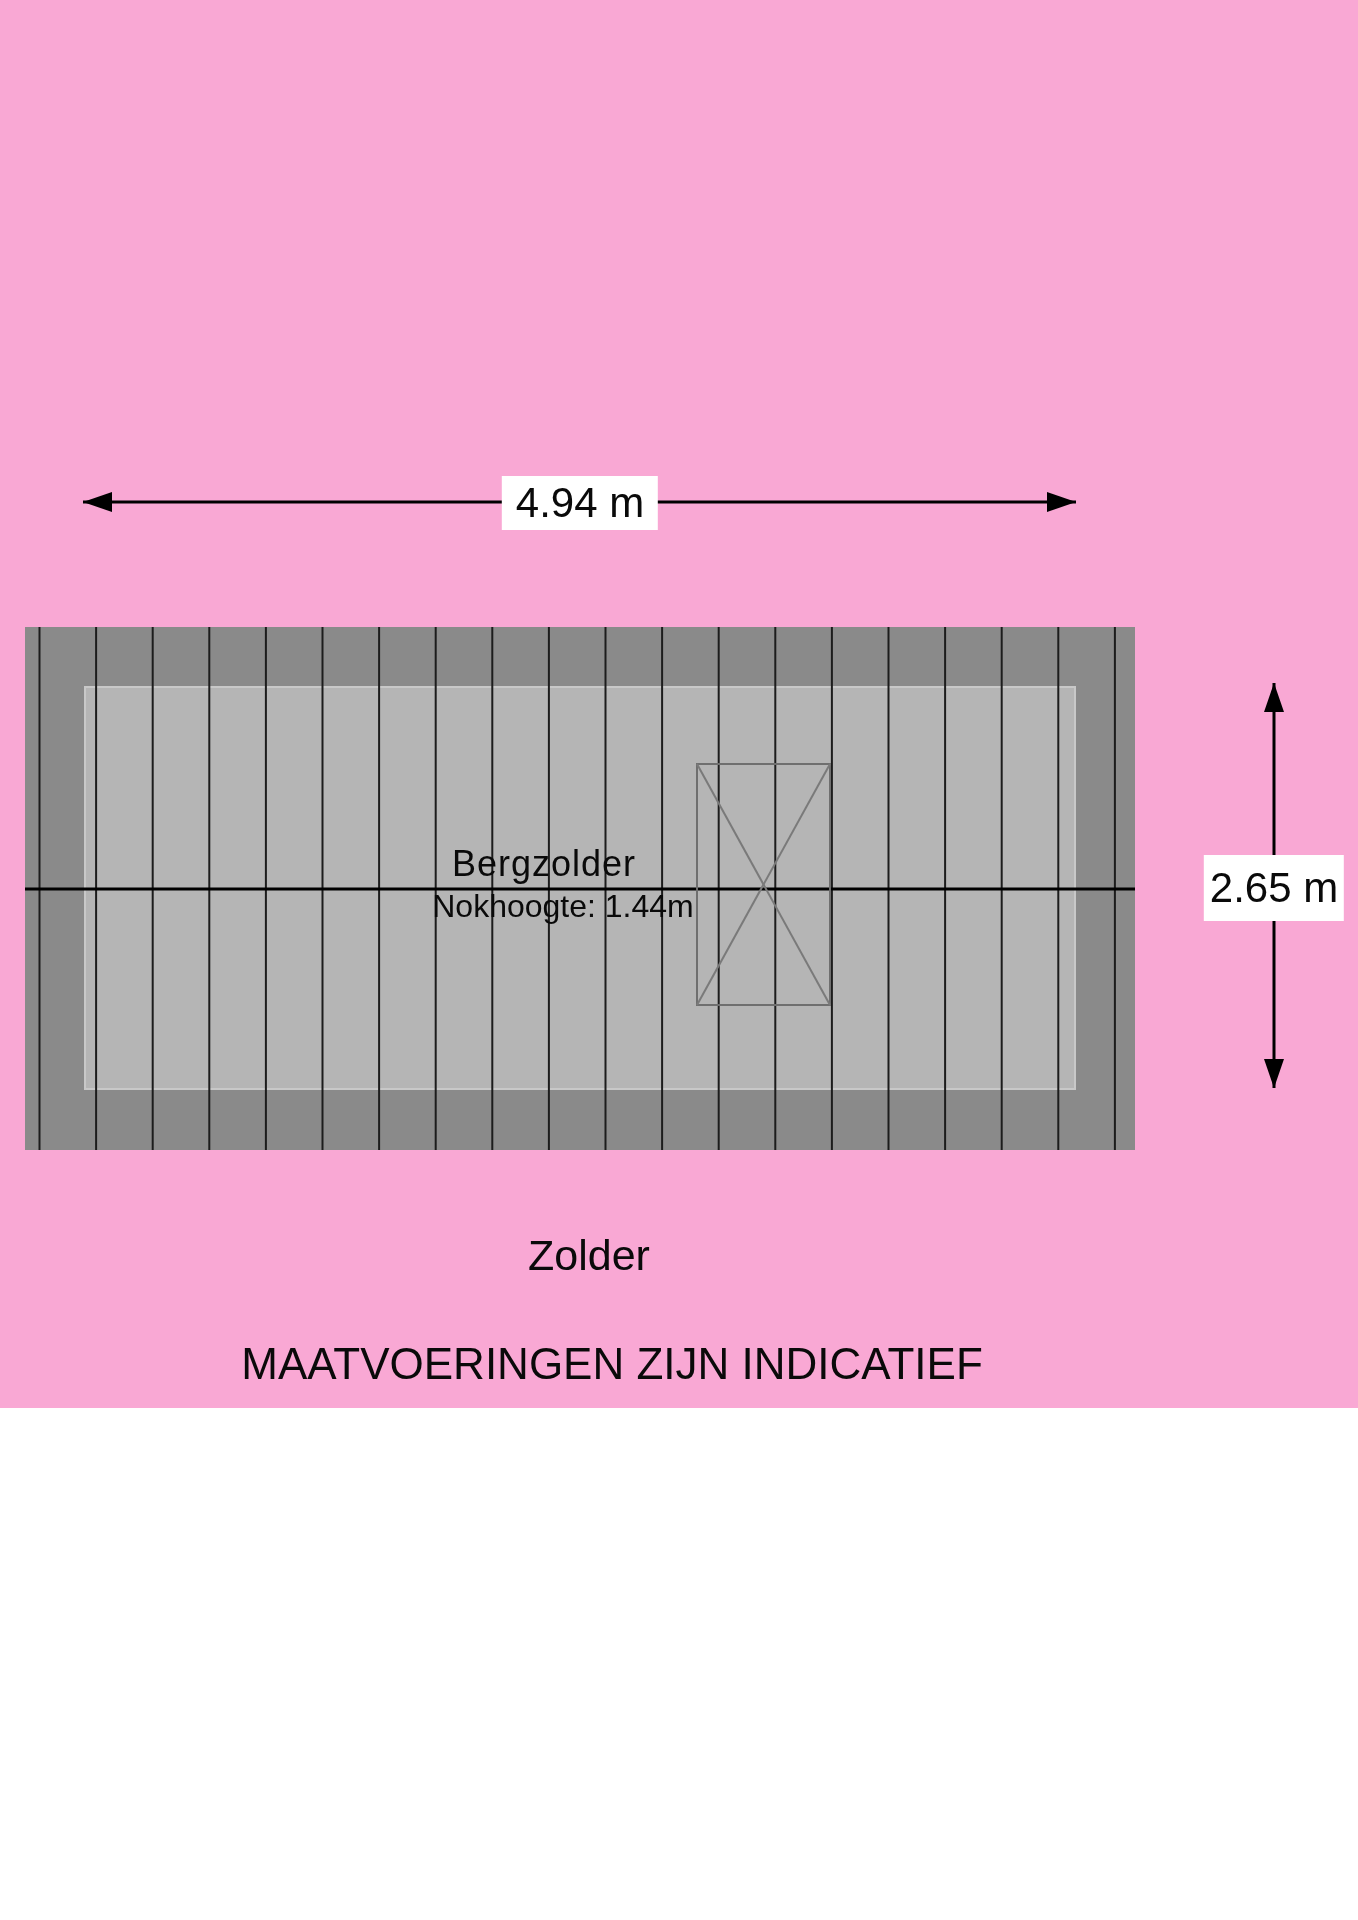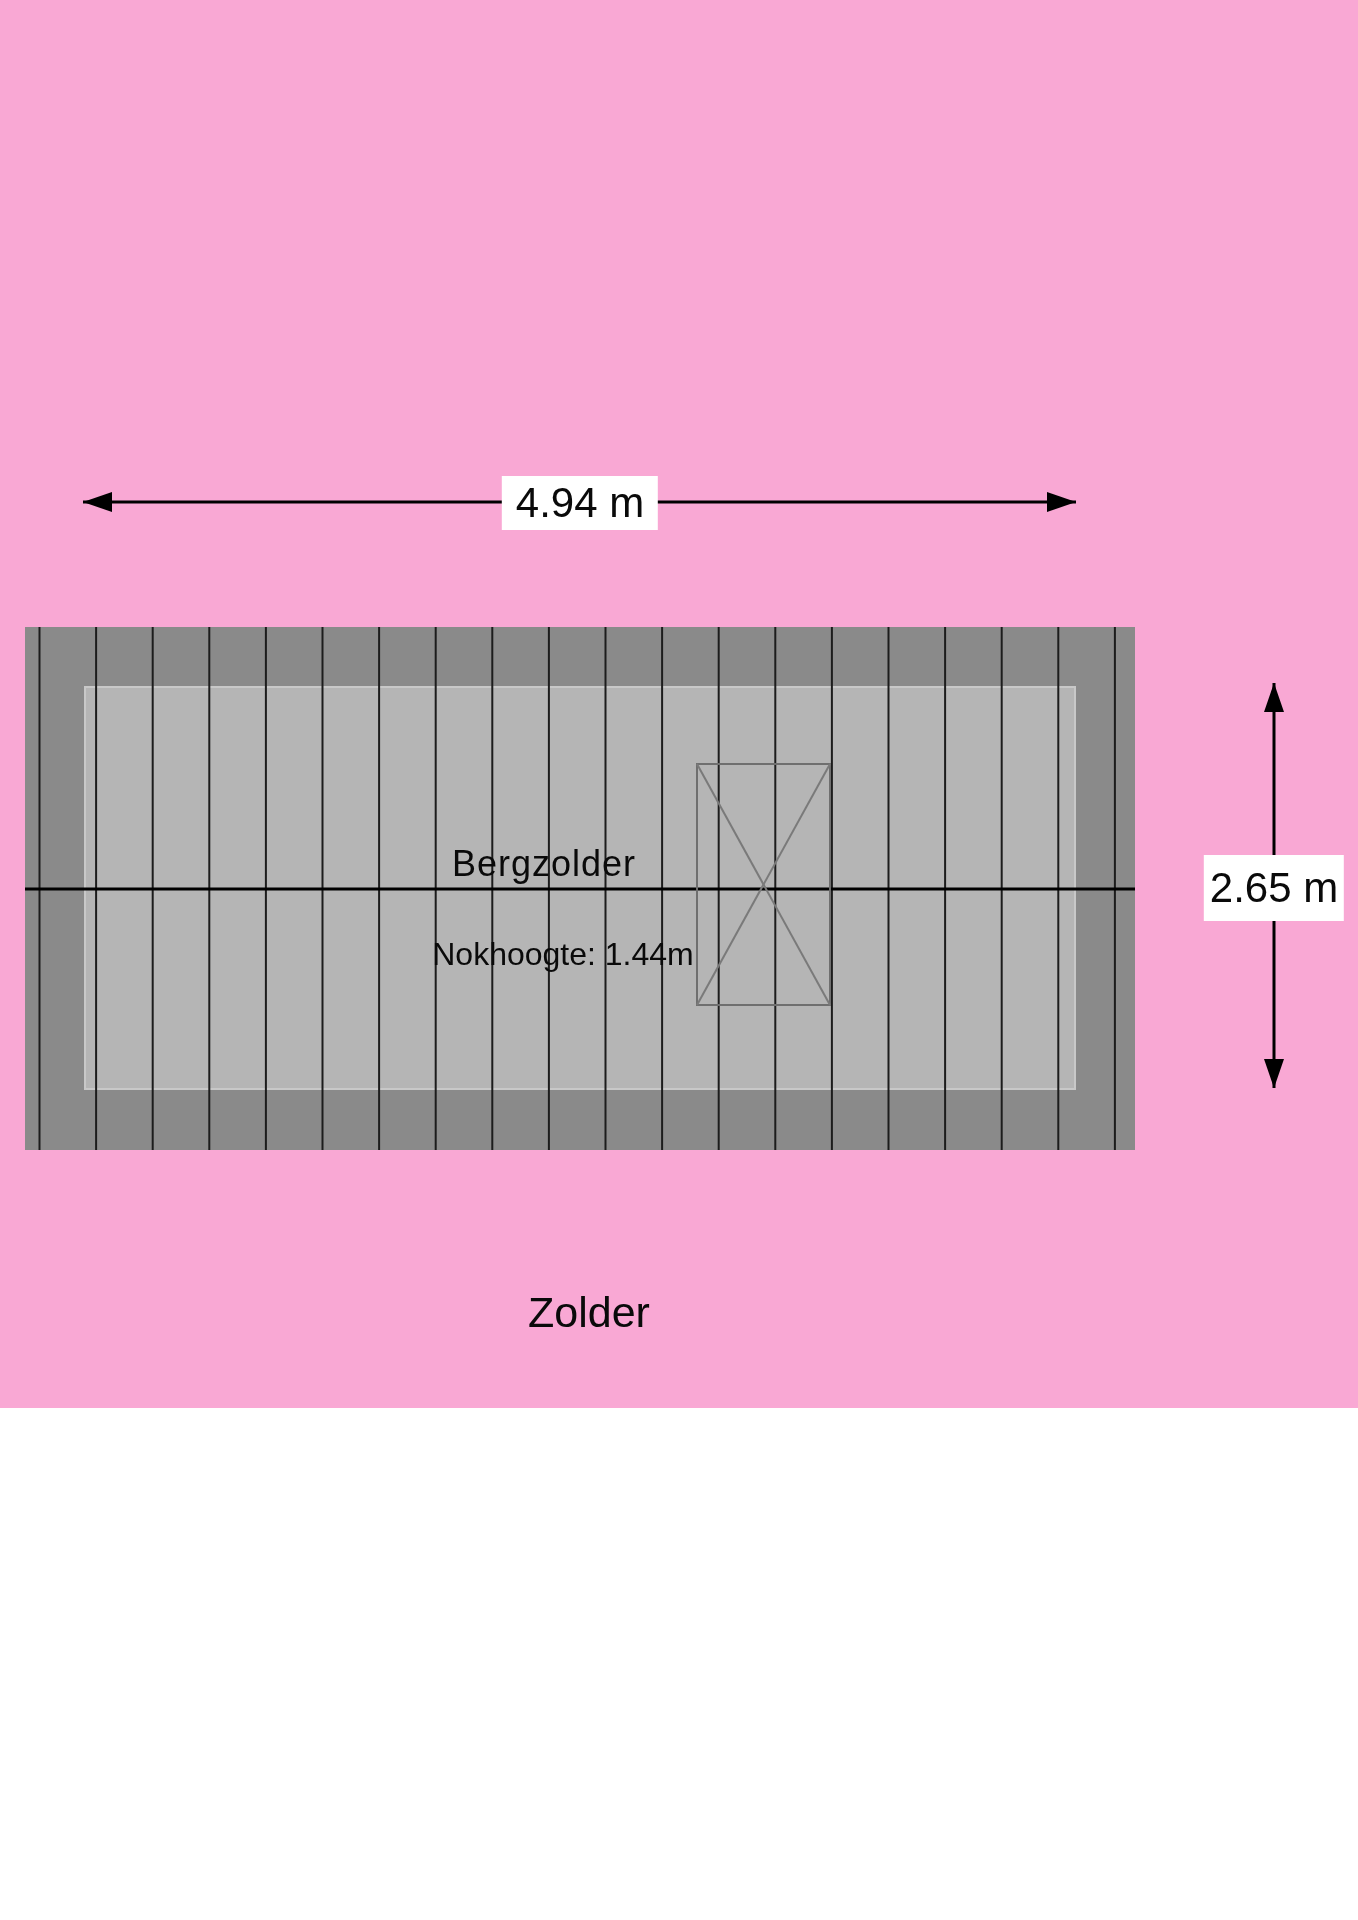--- a/index.html
+++ b/index.html
@@ -48,25 +48,24 @@
   .lbl-room {
     left: 544px;
     top: 864px;
     font-size: 36px;
     letter-spacing: 1px;
   }
   .lbl-room-sub {
     left: 563px;
     top: 906px;
     font-size: 32px;
-    margin-top: 48px;
   }
   .lbl-floor {
     left: 589px;
-    top: 1312px;
+    top: 1255px;
     font-size: 43px;
     text-align: center;
   }
   .lbl-disc1 {
     left: 612px;
     top: 1364px;
     font-size: 44px;
   }
   .lbl-disc2 {
     left: 621px;
@@ -132,15 +131,16 @@
   <div class="lbl lbl-dim-w">4.94 m</div>
 
   <div class="lbl lbl-dim-h">2.65 m</div>
 
   <div class="lbl lbl-room">Bergzolder</div>
 
   <div class="lbl lbl-room-sub">Nokhoogte: 1.44m</div>
 
   <div class="lbl lbl-floor">Zolder</div>
 
+  <div class="lbl lbl-disc1">MAATVOERINGEN ZIJN INDICATIEF</div>
 
 
 </div>
 
 </body></html>

